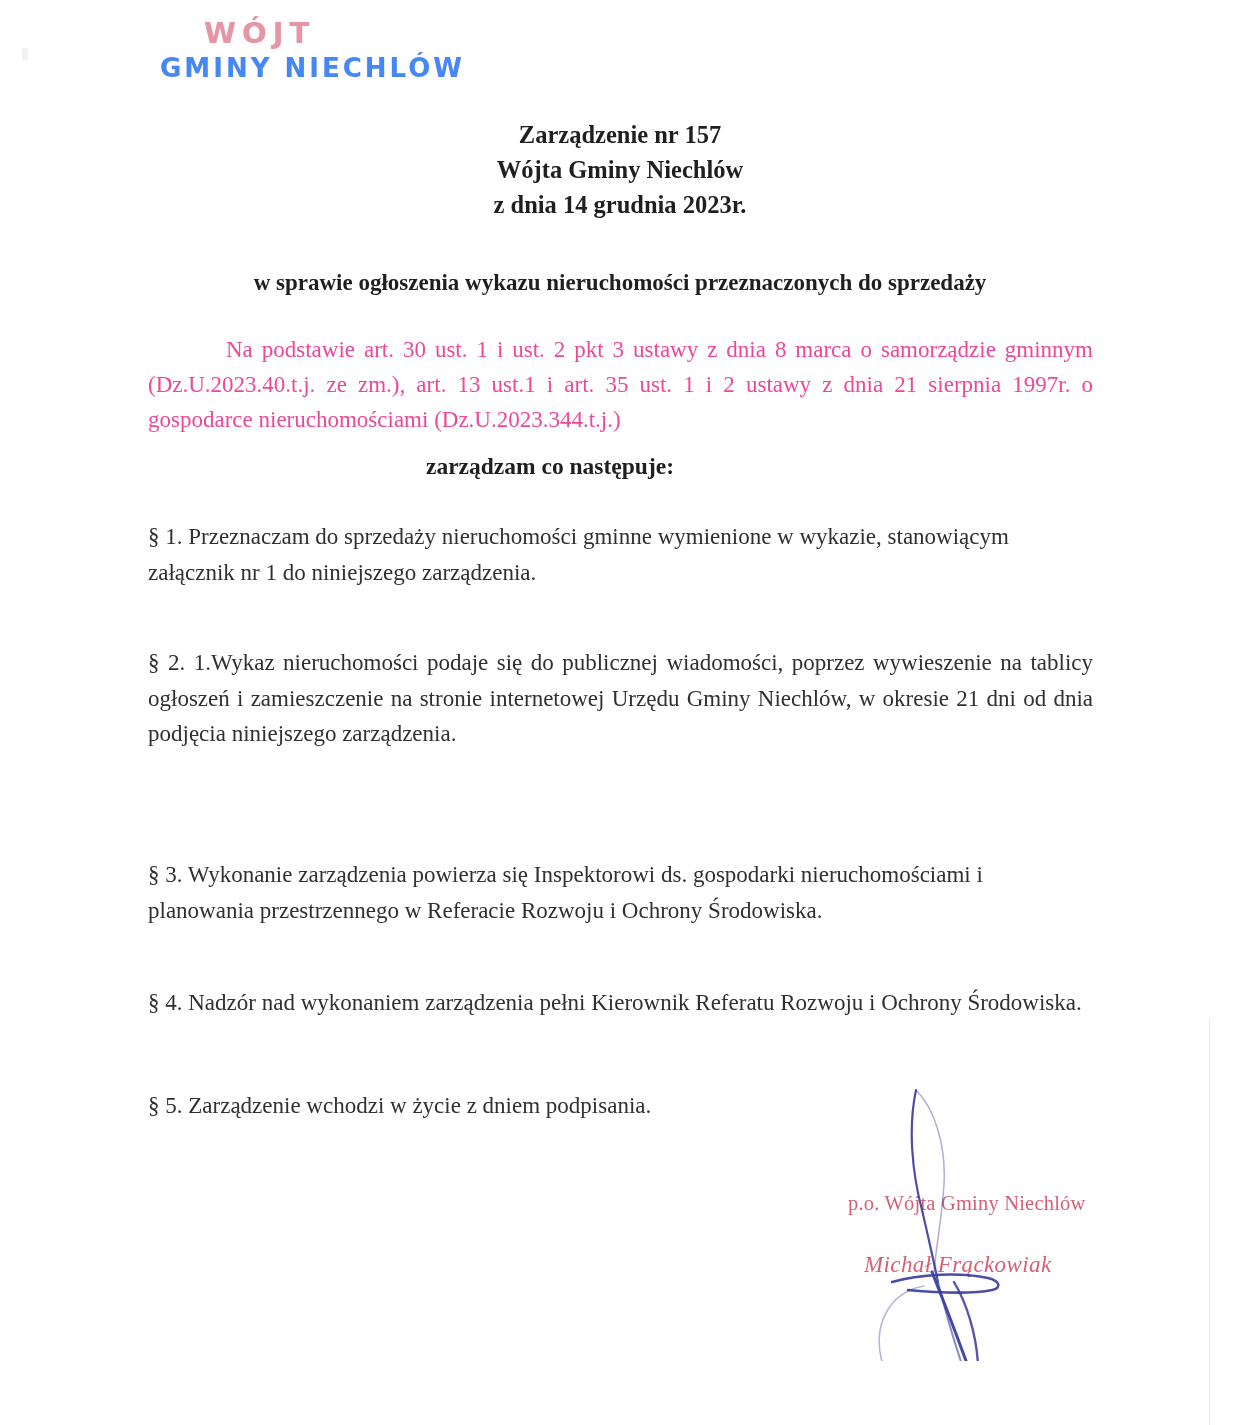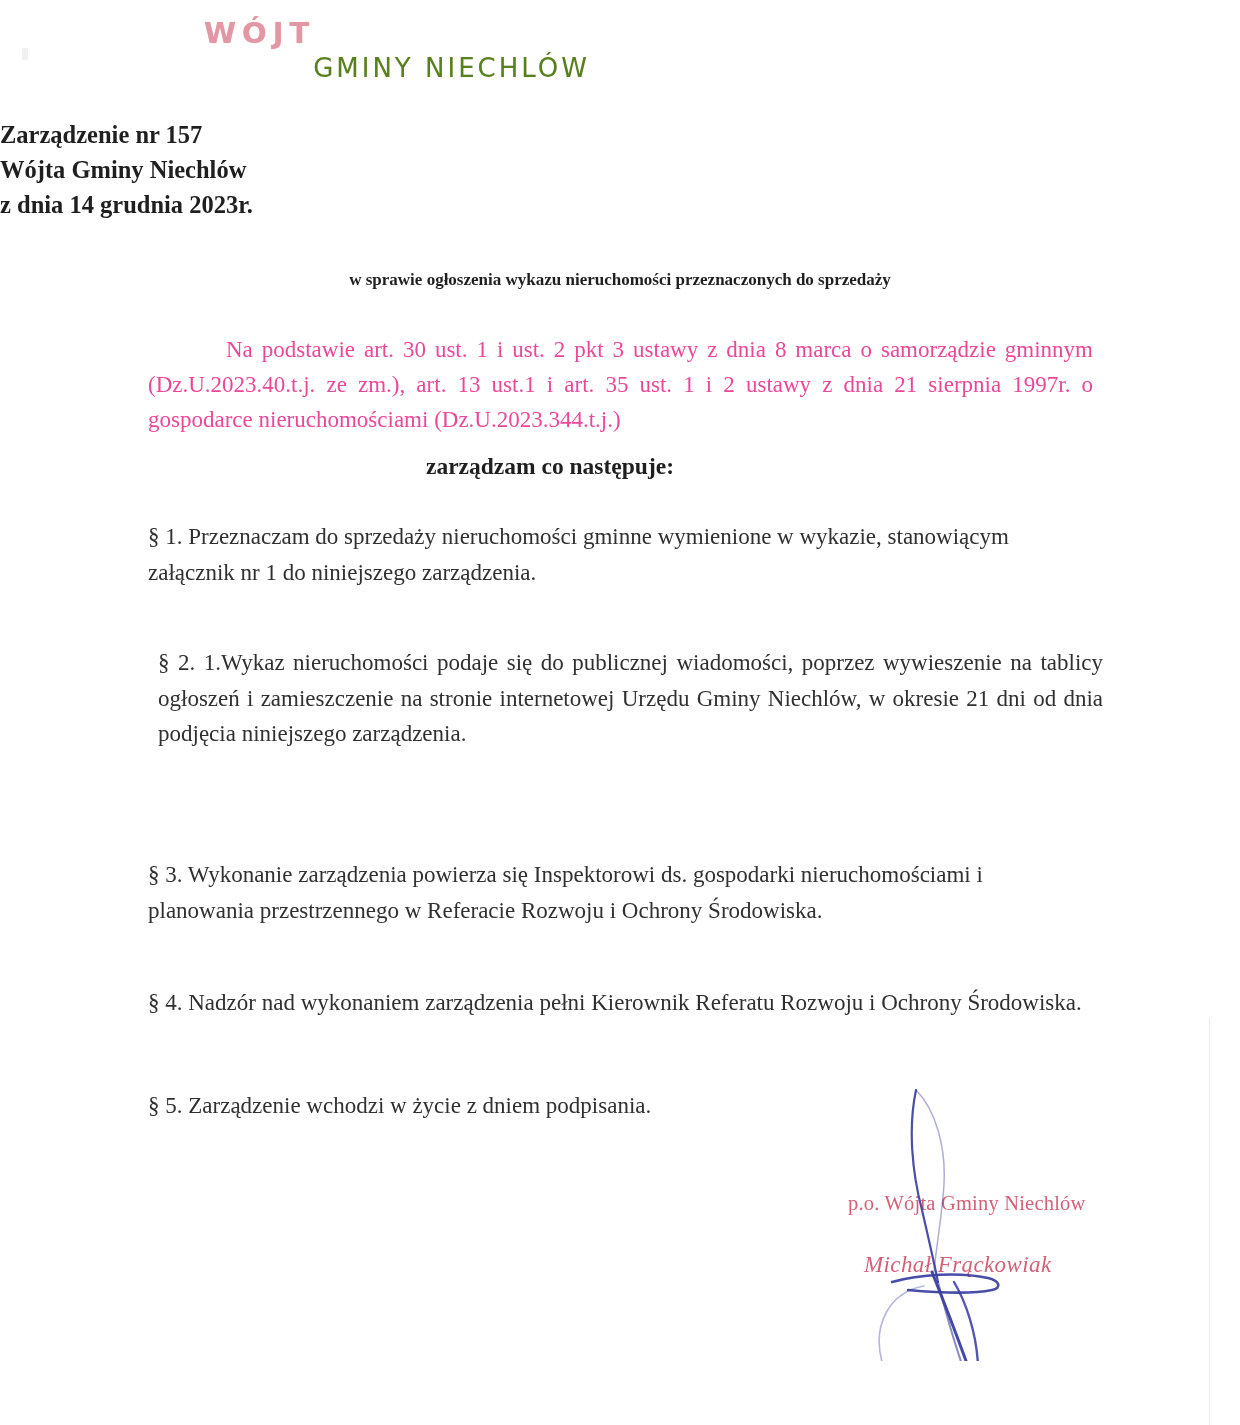--- a/index.html
+++ b/index.html
@@ -55,48 +55,48 @@
   .header-stamp .ln1 {
     font-size: 29px;
     font-weight: 700;
     letter-spacing: 6px;
     padding-left: 44px;
     color: #e2919f;
     text-shadow: 0 0 1px rgba(223,142,157,.55);
   }
   .header-stamp .ln2 {
     font-size: 26px;
-    font-weight: 400;
+    font-weight: 700;
     letter-spacing: 3px;
     margin-top: 3px;
-    color: #4d7c0f;
+    color: #3b82f6;
     text-shadow: 0 0 1px rgba(221,154,166,.5);
-    text-align: right;
   }
 
   
   .title-block {
     position: absolute;
     left: 0;
     top: 118px;
     width: 1240px;
+    text-align: center;
     font-weight: 700;
     font-size: 24.5px;
     line-height: 1.42;
     color: #1f1f1f;
   }
 
   .subtitle {
     position: absolute;
     left: 0;
     top: 270px;
     width: 1240px;
     text-align: center;
     font-weight: 700;
-    font-size: 17px;
+    font-size: 23px;
     color: #1f1f1f;
   }
 
   .basis {
     position: absolute;
     left: 148px;
     top: 333px;
     width: 945px;
     text-align: justify;
     font-size: 23px;
@@ -118,21 +118,21 @@
 
   .para {
     position: absolute;
     left: 148px;
     width: 945px;
     font-size: 23px;
     line-height: 1.55;
     color: #303030;
     text-align: left;
   }
-  .para.justify { text-align: justify; margin-left: 10px; }
+  .para.justify { text-align: justify; }
   .para .sub-indent { display: inline-block; width: 44px; }
 
   #p1 { top: 519px; }
   #p2 { top: 645px; }
   #p2b { top: 758px; }
   #p3 { top: 857px; }
   #p4 { top: 985px; }
   #p5 { top: 1088px; }
 
   

